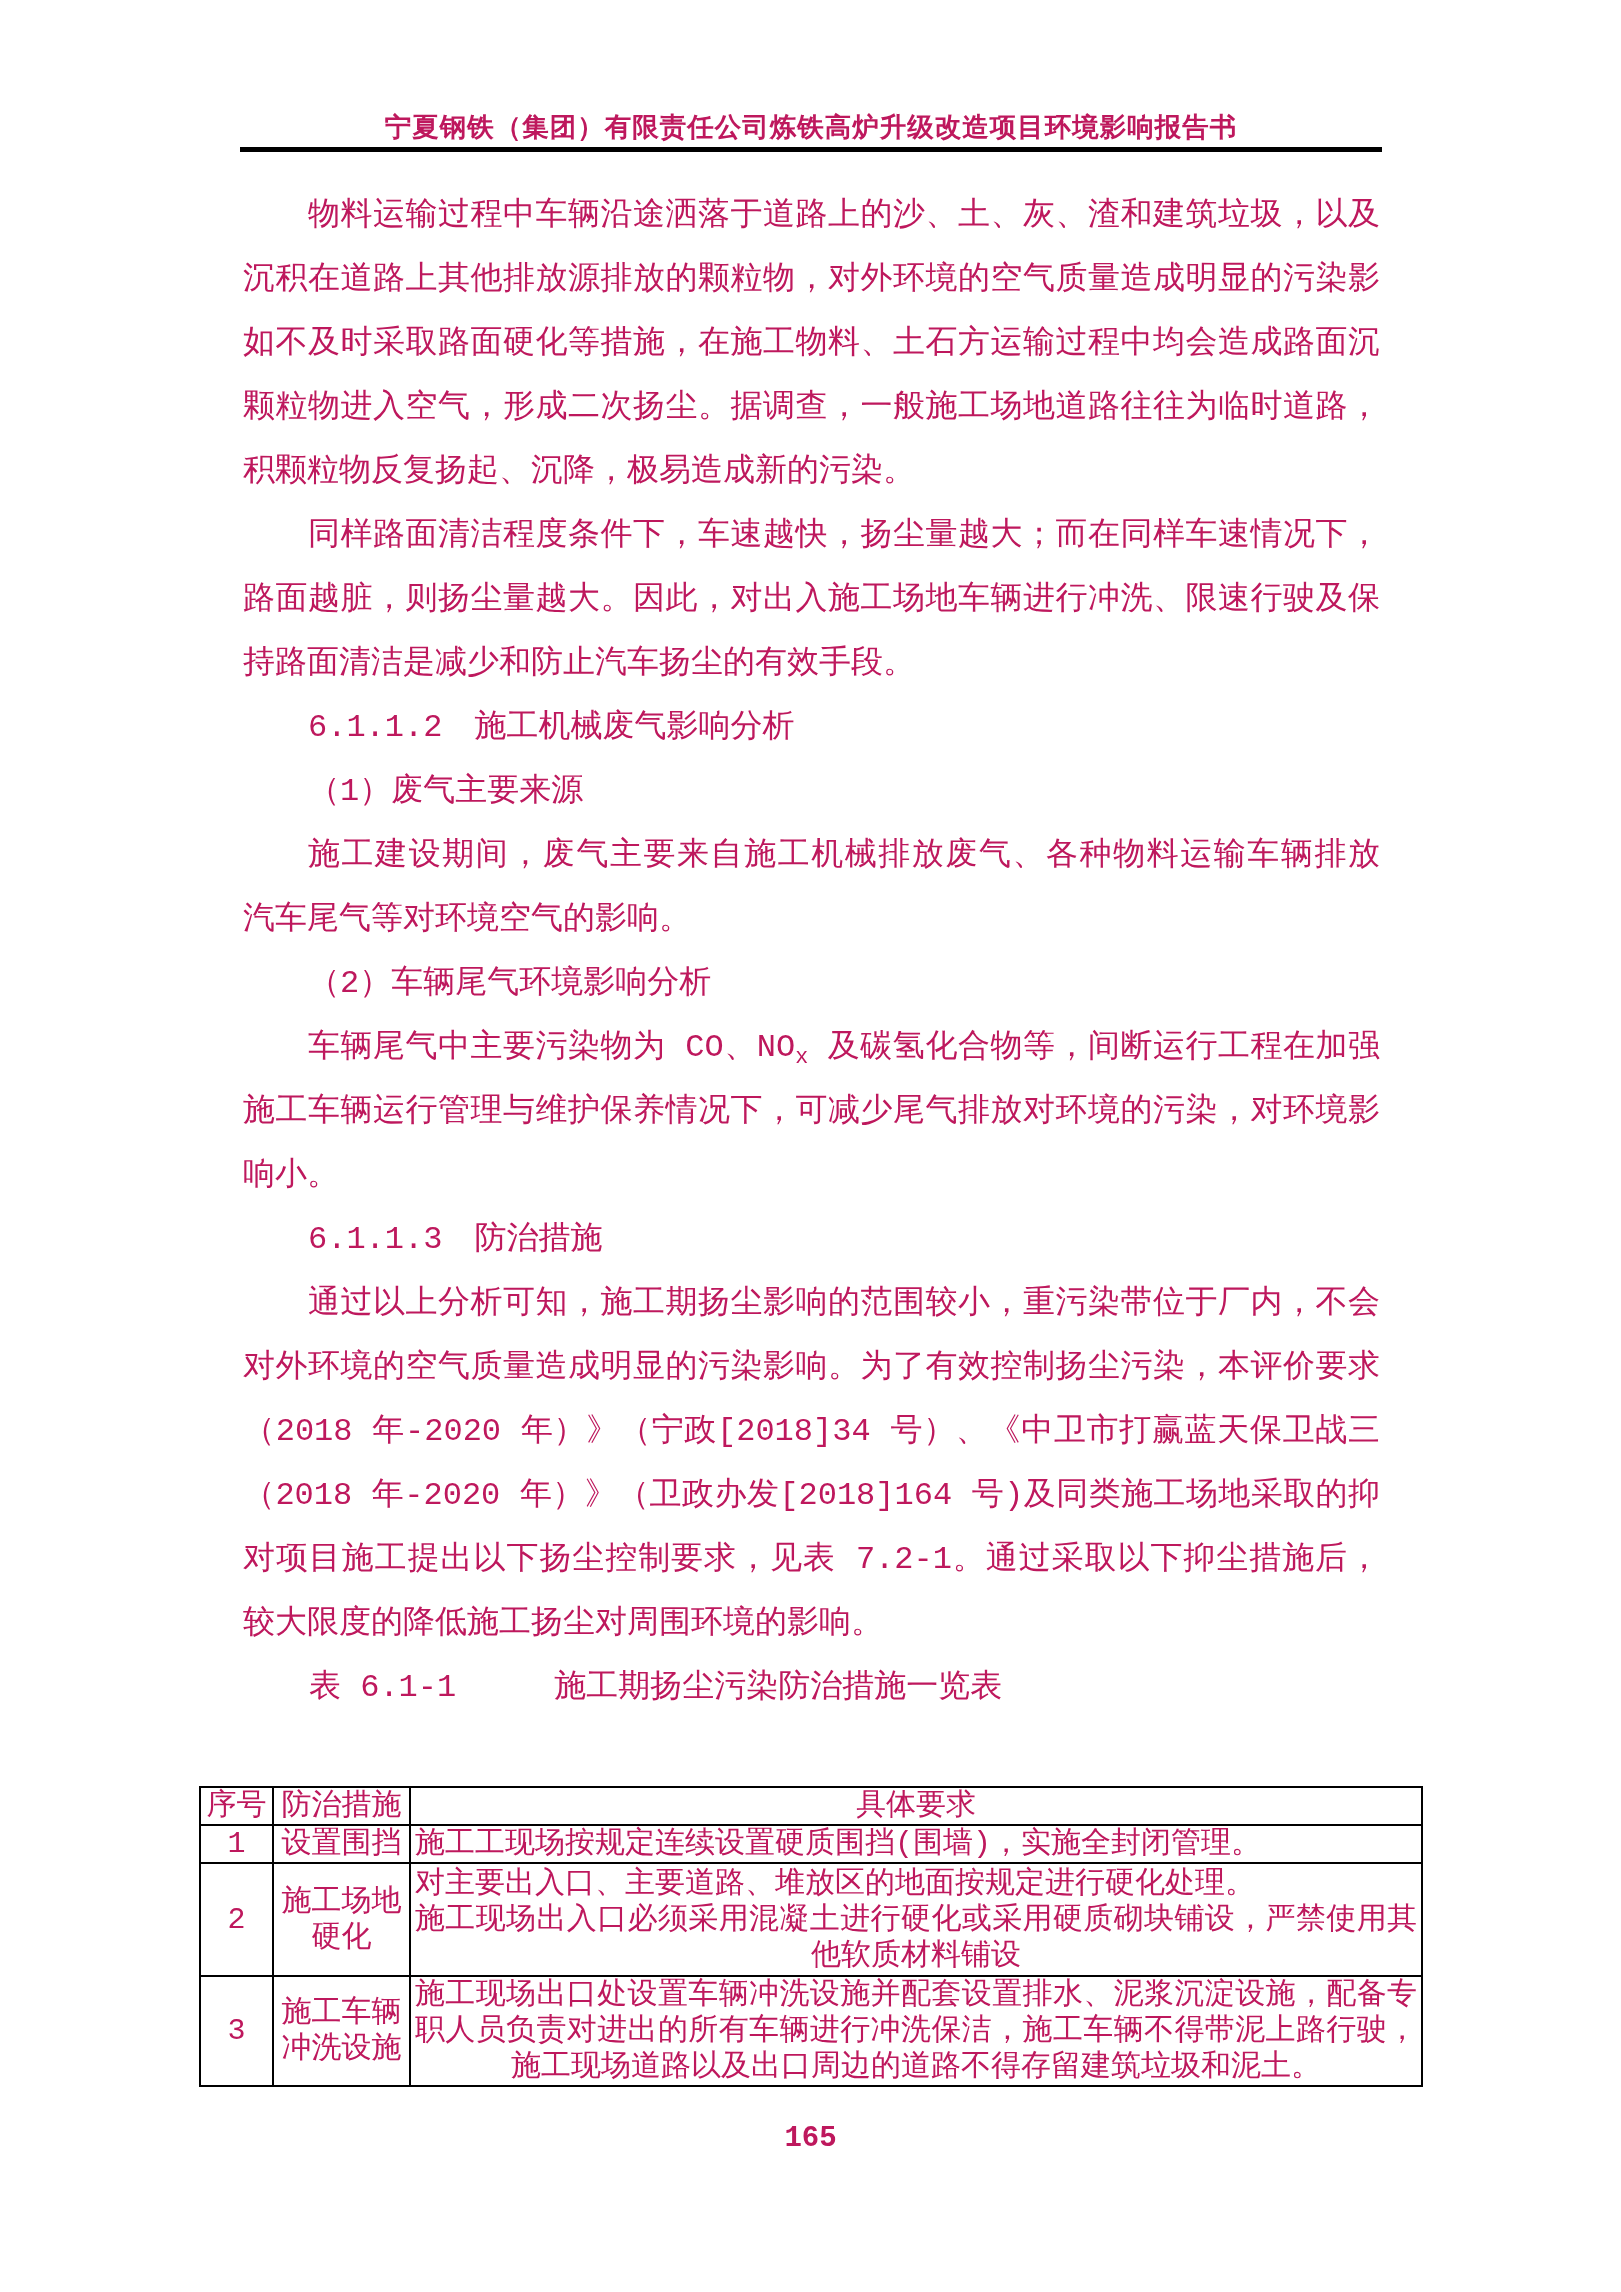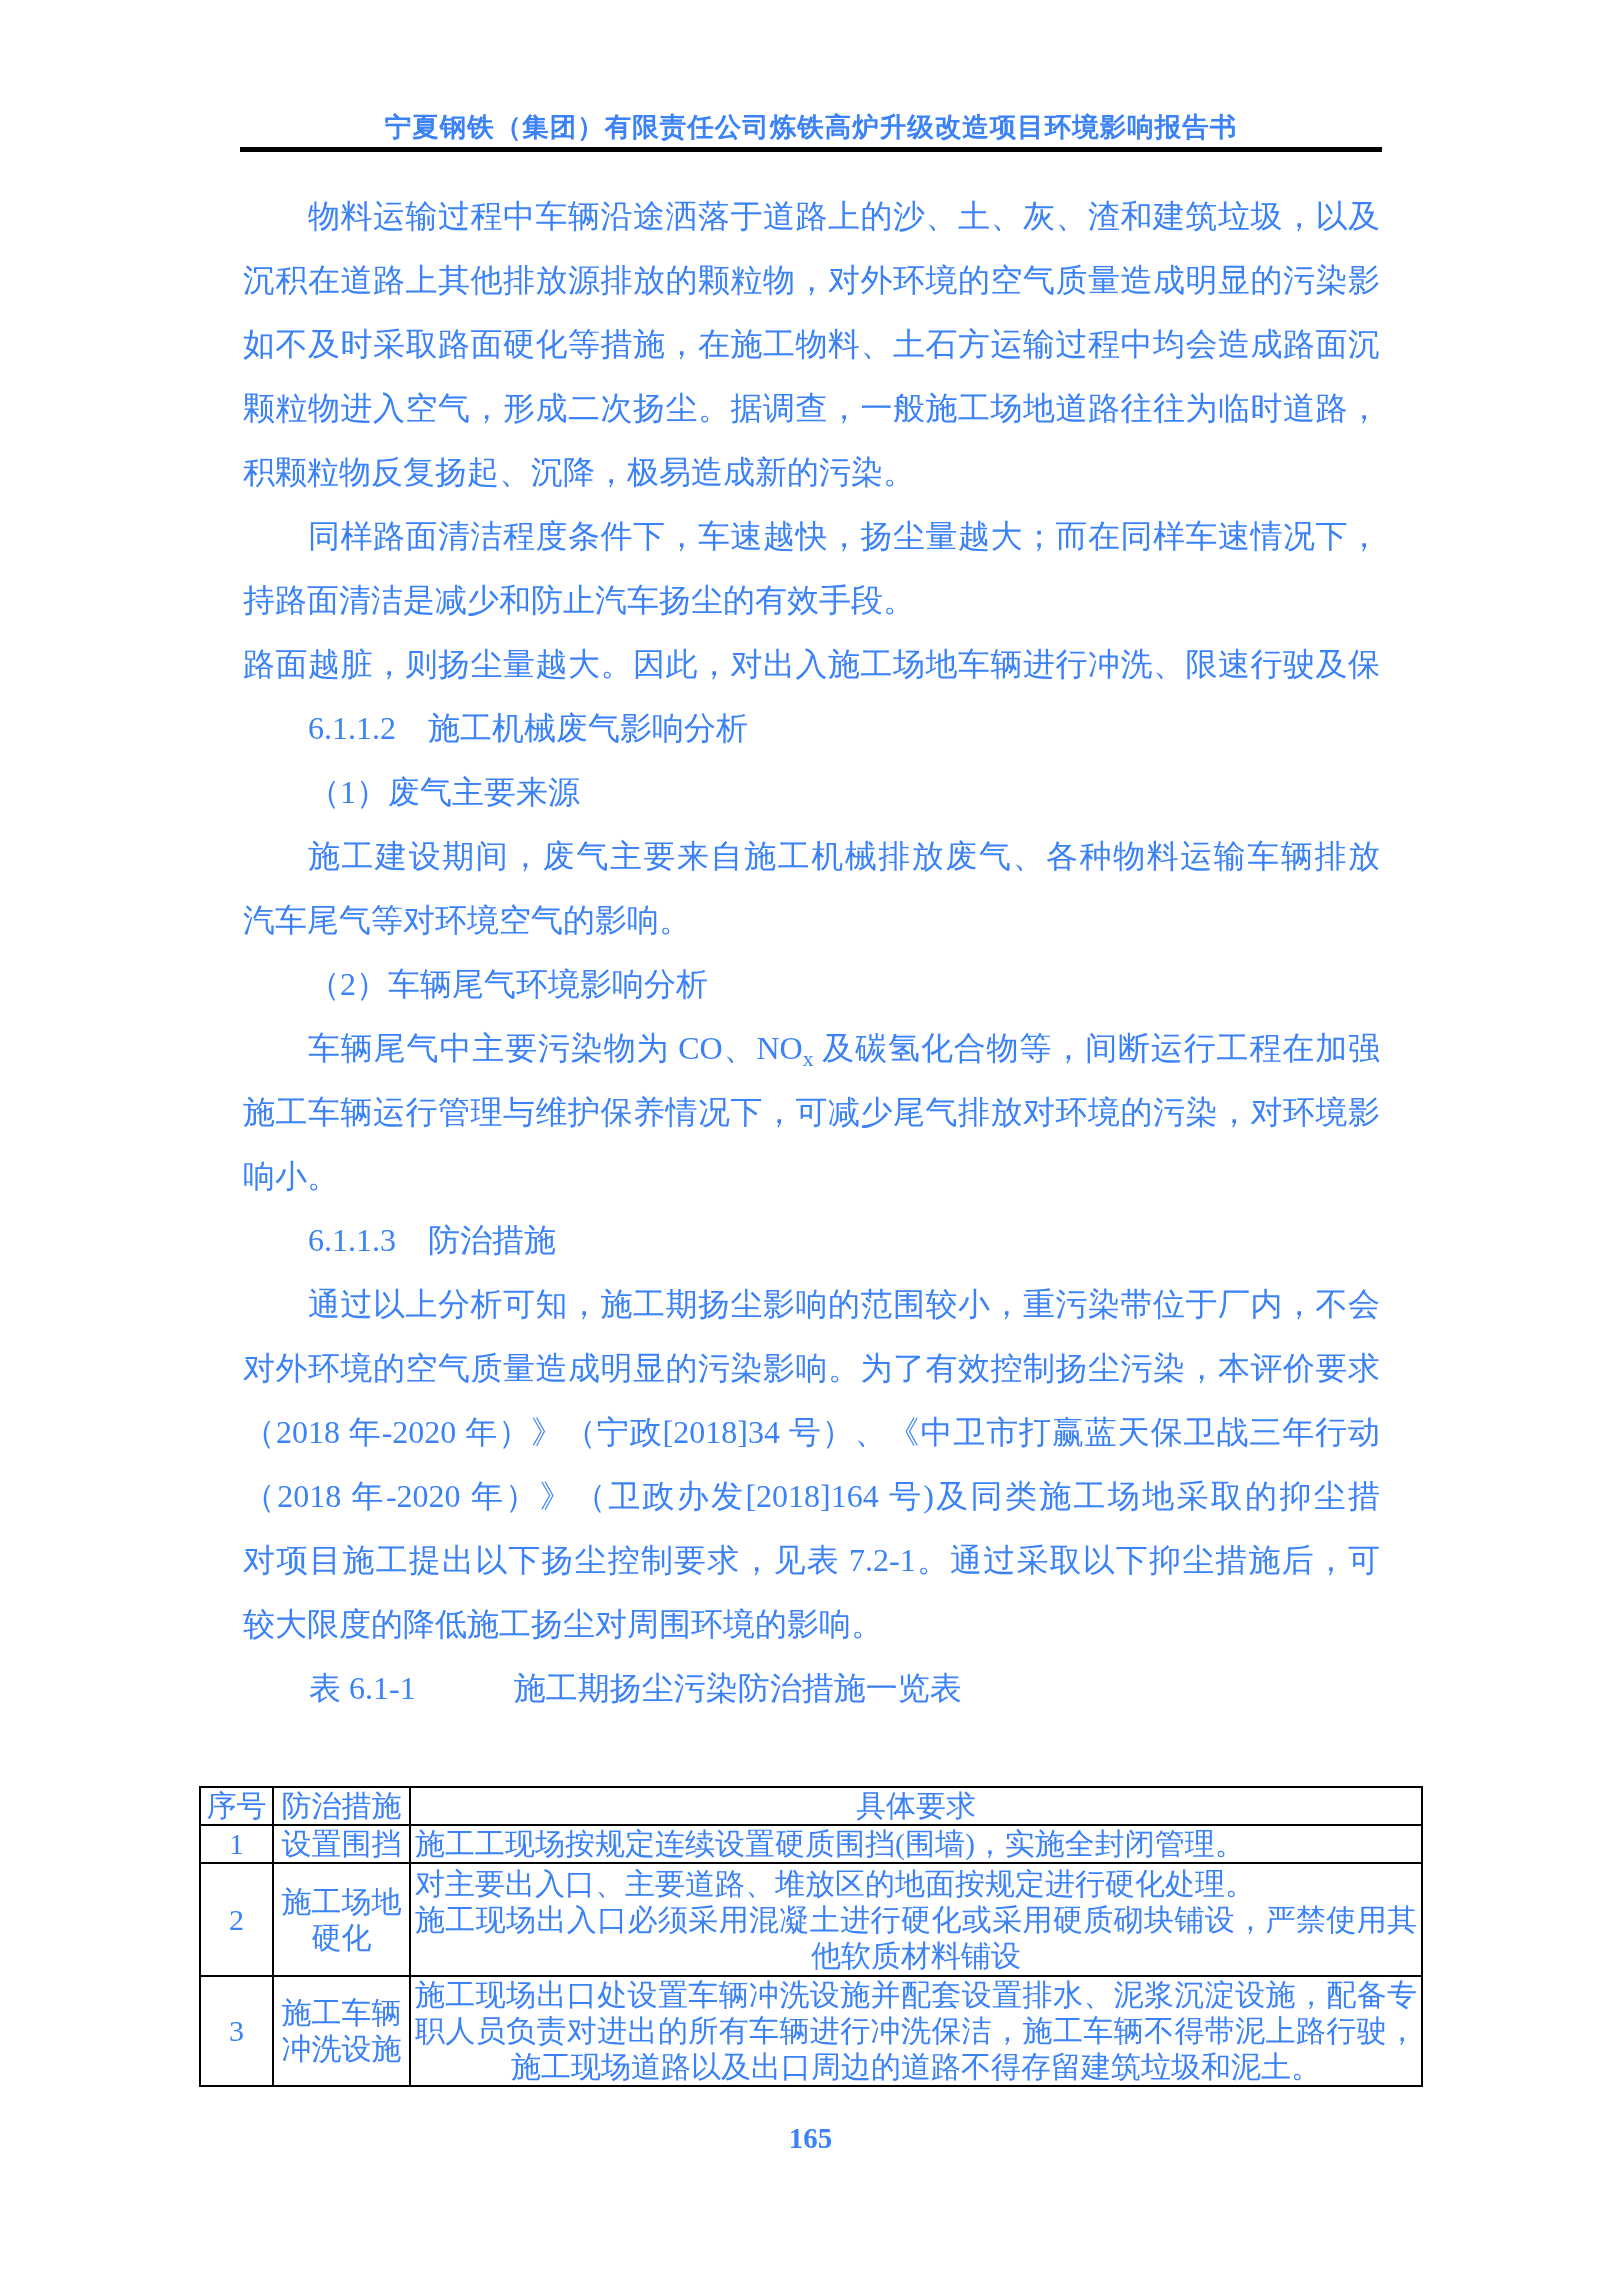--- a/index.html
+++ b/index.html
@@ -1,21 +1,21 @@
 <!DOCTYPE html>
 <html><head>
 <meta charset="utf-8">
 <style>
   html,body{margin:0;padding:0;background:#e8e8e8;}
   .page{
     position:relative;
     width:1621px;height:2293px;
     background:#ffffff;
-    font-family:Liberation Serif, serif;
-    color:#3b82f6;
+    font-family:Liberation Mono, monospace;
+    color:#be185d;
     overflow:hidden;
   }
   
   .running-head{
     position:absolute;top:109px;left:240px;width:1142px;
     text-align:center;font-size:26.5px;font-weight:bold;
     letter-spacing:1px;white-space:nowrap;
   }
   .head-rule{
     position:absolute;top:147px;left:240px;width:1142px;height:4.9px;
@@ -83,22 +83,22 @@
   <div class="running-head">宁夏钢铁（集团）有限责任公司炼铁高炉升级改造项目环境影响报告书</div>
   <div class="head-rule"></div>
 
   <div class="body-block">
     <div class="line indent fill">物料运输过程中车辆沿途洒落于道路上的沙、土、灰、渣和建筑垃圾，以及</div>
     <div class="line fill">沉积在道路上其他排放源排放的颗粒物，对外环境的空气质量造成明显的污染影响</div>
     <div class="line fill">如不及时采取路面硬化等措施，在施工物料、土石方运输过程中均会造成路面沉</div>
     <div class="line fill">颗粒物进入空气，形成二次扬尘。据调查，一般施工场地道路往往为临时道路，</div>
     <div class="line">积颗粒物反复扬起、沉降，极易造成新的污染。</div>
     <div class="line indent fill">同样路面清洁程度条件下，车速越快，扬尘量越大；而在同样车速情况下，</div>
+    <div class="line fill">路面越脏，则扬尘量越大。因此，对出入施工场地车辆进行冲洗、限速行驶及保</div>
     <div class="line">持路面清洁是减少和防止汽车扬尘的有效手段。</div>
-    <div class="line fill">路面越脏，则扬尘量越大。因此，对出入施工场地车辆进行冲洗、限速行驶及保</div>
     <div class="line heading"><span class="h-num">6.1.1.2</span><span>施工机械废气影响分析</span></div>
     <div class="line indent">（1）废气主要来源</div>
     <div class="line indent fill">施工建设期间，废气主要来自施工机械排放废气、各种物料运输车辆排放</div>
     <div class="line">汽车尾气等对环境空气的影响。</div>
     <div class="line indent">（2）车辆尾气环境影响分析</div>
     <div class="line indent fill"><span>车辆尾气中主要污染物为 CO、NO</span><sub>x</sub><span> 及碳氢化合物等，间断运行工程在加强</span></div>
     <div class="line fill">施工车辆运行管理与维护保养情况下，可减少尾气排放对环境的污染，对环境影</div>
     <div class="line">响小。</div>
     <div class="line heading"><span class="h-num">6.1.1.3</span><span>防治措施</span></div>
     <div class="line indent fill">通过以上分析可知，施工期扬尘影响的范围较小，重污染带位于厂内，不会</div>

